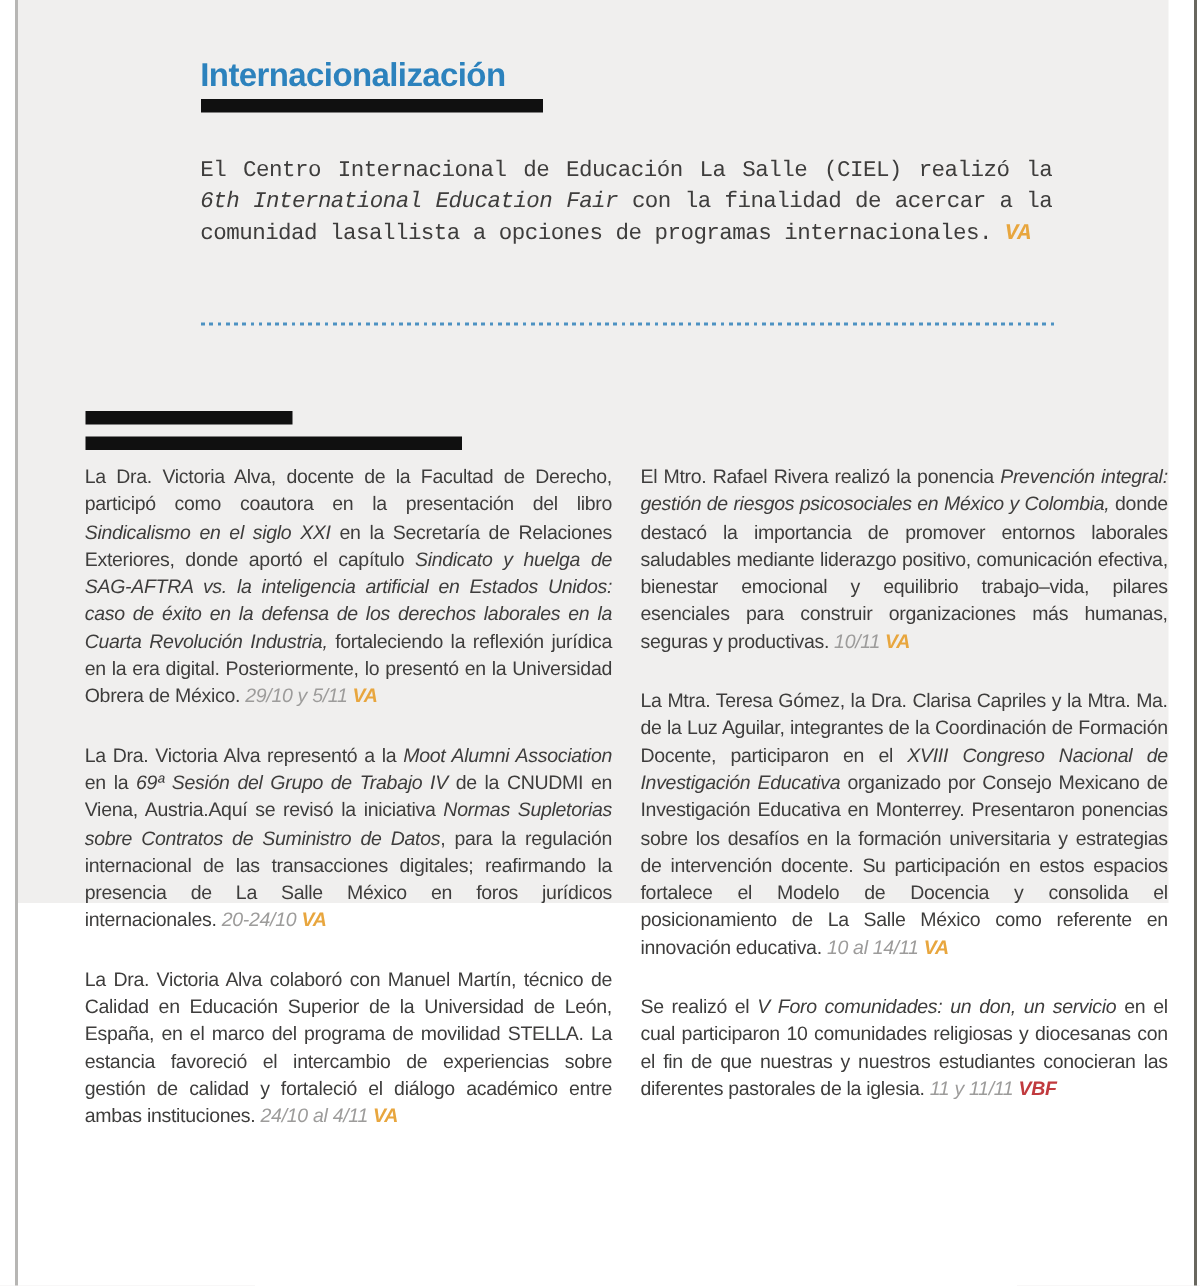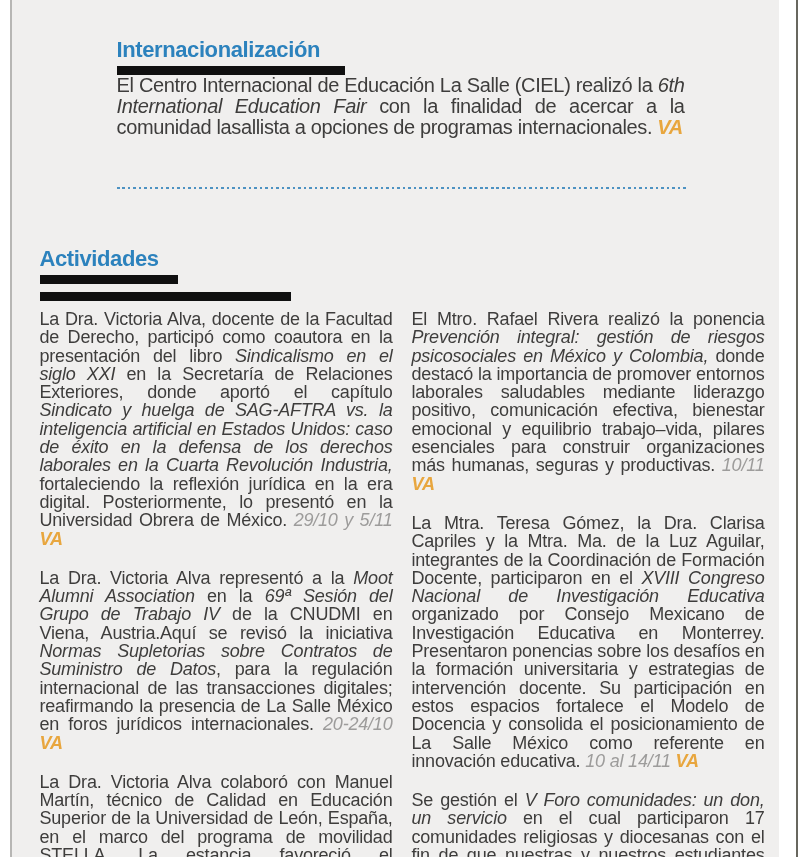--- a/index.html
+++ b/index.html
@@ -10,50 +10,50 @@
   }
   .scan-edge-left{
     position:absolute;left:10px;top:0;width:1.5px;height:857px;
     background:#b7b6b4;z-index:3;
   }
   .scan-edge-right{
     position:absolute;left:795.5px;top:0;width:2.5px;height:857px;
     background:#68675f;z-index:3;
   }
   .page{
-    position:absolute;left:11.5px;top:0;width:767px;height:857px;
-    background:#f0efee;box-sizing:border-box;padding-top:37px;
+    position:absolute;left:11.5px;top:0;width:767px;height:602px;
+    background:#f0efee;box-sizing:border-box;padding-top:37px;padding-left:17px;
   }
   
   .intro{margin-left:105px;width:570px;}
   h1,h2{
     margin:0;color:#2c82bd;font-weight:bold;
     font-size:22px;line-height:26px;letter-spacing:-0.4px;
   }
   .bar{background:#101010;height:9px;}
   .bar-intro{width:228px;margin-top:3px;}
   .intro-paragraph{
-    width:568px;margin:0 0 0 0;
-    font-size:20px;line-height:21px;letter-spacing:-0.35px;
-    color:#3e3d3c;text-align:justify;
+    width:568px;margin:28px 0 0 0;
+    font-size:15px;line-height:21px;letter-spacing:-0.35px;
+    color:#3e3d3c;text-align:justify;font-family:Liberation Mono, monospace;
   }
   .dotted-divider{
     margin:49px 0 0 105px;width:570px;height:2px;
     background:repeating-linear-gradient(90deg,#4d92c2 0 2.5px,rgba(0,0,0,0) 2.5px 5.5px);
   }
   
   .actividades-head{margin:57px 0 0 28px;}
   .bar-act-1{width:138px;margin:3px 0 8px 0;}
   .bar-act-2{width:251px;margin:3px 0 0 0;}
   
   .columns{display:flex;gap:19px;margin:9px 0 0 28px;}
   .col{width:353px;}
   .col p{
     margin:0 0 21px 0;
-    font-size:18px;line-height:18.3px;letter-spacing:-0.2px;
+    font-size:13px;line-height:18.3px;letter-spacing:-0.2px;
     color:#3e3d3c;text-align:justify;
   }
   .seg-n{font-style:normal;}
   .seg-i{font-style:italic;}
   .seg-d{font-style:italic;color:#9d9c9b;margin-top:20px;}
   .seg-va{font-style:italic;font-weight:bold;color:#e8a63e;}
   .seg-vbf{font-style:italic;font-weight:bold;color:#c13a3e;margin-top:28px;}
 </style>
 </head>
 <body>
@@ -65,31 +65,30 @@
 
   <section class="intro">
     <h1>Internacionalización</h1>
     <div class="bar bar-intro"></div>
     <p class="intro-paragraph"><span class="seg-n">El Centro Internacional de Educación La Salle (CIEL) realizó la </span><span class="seg-i">6th International Education Fair</span><span class="seg-n"> con la finalidad de acercar a la comunidad lasallista a opciones de programas internacionales. </span><span class="seg-va">VA</span></p>
   </section>
 
   <div class="dotted-divider"></div>
 
   <section class="actividades-head">
-    <h2>Actividades</h2>
     <div class="bar bar-act-1"></div>
     <div class="bar bar-act-2"></div>
   </section>
 
   <div class="columns">
     <div class="col">
       <p><span class="seg-n">La Dra. Victoria Alva, docente de la Facultad de Derecho, participó como coautora en la presentación del libro </span><span class="seg-i">Sindicalismo en el siglo XXI</span><span class="seg-n"> en la Secretaría de Relaciones Exteriores, donde aportó el capítulo </span><span class="seg-i">Sindicato y huelga de SAG-AFTRA vs. la inteligencia artificial en Estados Unidos: caso de éxito en la defensa de los derechos laborales en la Cuarta Revolución Industria,</span><span class="seg-n"> fortaleciendo la reflexión jurídica en la era digital. Posteriormente, lo presentó en la Universidad Obrera de México. </span><span class="seg-d">29/10 y 5/11 </span><span class="seg-va">VA</span></p>
       <p><span class="seg-n">La Dra. Victoria Alva representó a la </span><span class="seg-i">Moot Alumni Association</span><span class="seg-n"> en la </span><span class="seg-i">69ª Sesión del Grupo de Trabajo IV</span><span class="seg-n"> de la CNUDMI en Viena, Austria.Aquí se revisó la iniciativa </span><span class="seg-i">Normas Supletorias sobre Contratos de Suministro de Datos</span><span class="seg-n">, para la regulación internacional de las transacciones digitales; reafirmando la presencia de La Salle México en foros jurídicos internacionales. </span><span class="seg-d">20-24/10 </span><span class="seg-va">VA</span></p>
       <p><span class="seg-n">La Dra. Victoria Alva colaboró con Manuel Martín, técnico de Calidad en Educación Superior de la Universidad de León, España, en el marco del programa de movilidad STELLA. La estancia favoreció el intercambio de experiencias sobre gestión de calidad y fortaleció el diálogo académico entre ambas instituciones. </span><span class="seg-d">24/10 al 4/11 </span><span class="seg-va">VA</span></p>
     </div>
     <div class="col">
       <p><span class="seg-n">El Mtro. Rafael Rivera realizó la ponencia </span><span class="seg-i">Prevención integral: gestión de riesgos psicosociales en México y Colombia,</span><span class="seg-n"> donde destacó la importancia de promover entornos laborales saludables mediante liderazgo positivo, comunicación efectiva, bienestar emocional y equilibrio trabajo–vida, pilares esenciales para construir organizaciones más humanas, seguras y productivas. </span><span class="seg-d">10/11 </span><span class="seg-va">VA</span></p>
       <p><span class="seg-n">La Mtra. Teresa Gómez, la Dra. Clarisa Capriles y la Mtra. Ma. de la Luz Aguilar, integrantes de la Coordinación de Formación Docente, participaron en el </span><span class="seg-i">XVIII Congreso Nacional de Investigación Educativa</span><span class="seg-n"> organizado por Consejo Mexicano de Investigación Educativa en Monterrey. Presentaron ponencias sobre los desafíos en la formación universitaria y estrategias de intervención docente. Su participación en estos espacios fortalece el Modelo de Docencia y consolida el posicionamiento de La Salle México como referente en innovación educativa. </span><span class="seg-d">10 al 14/11 </span><span class="seg-va">VA</span></p>
-      <p><span class="seg-n">Se gestión el </span><span class="seg-i">V Foro comunidades: un don, un servicio</span><span class="seg-n"> en el cual participaron 17 comunidades religiosas y diocesanas con el fin de que nuestras y nuestros estudiantes conocieran las diferentes pastorales de la iglesia. </span><span class="seg-d">11 y 11/11 </span><span class="seg-vbf">VBF</span></p>
+      <p><span class="seg-n">Se realizó el </span><span class="seg-i">V Foro comunidades: un don, un servicio</span><span class="seg-n"> en el cual participaron 10 comunidades religiosas y diocesanas con el fin de que nuestras y nuestros estudiantes conocieran las diferentes pastorales de la iglesia. </span><span class="seg-d">11 y 11/11 </span><span class="seg-vbf">VBF</span></p>
     </div>
   </div>
 
 </div>
 
 </body></html>

